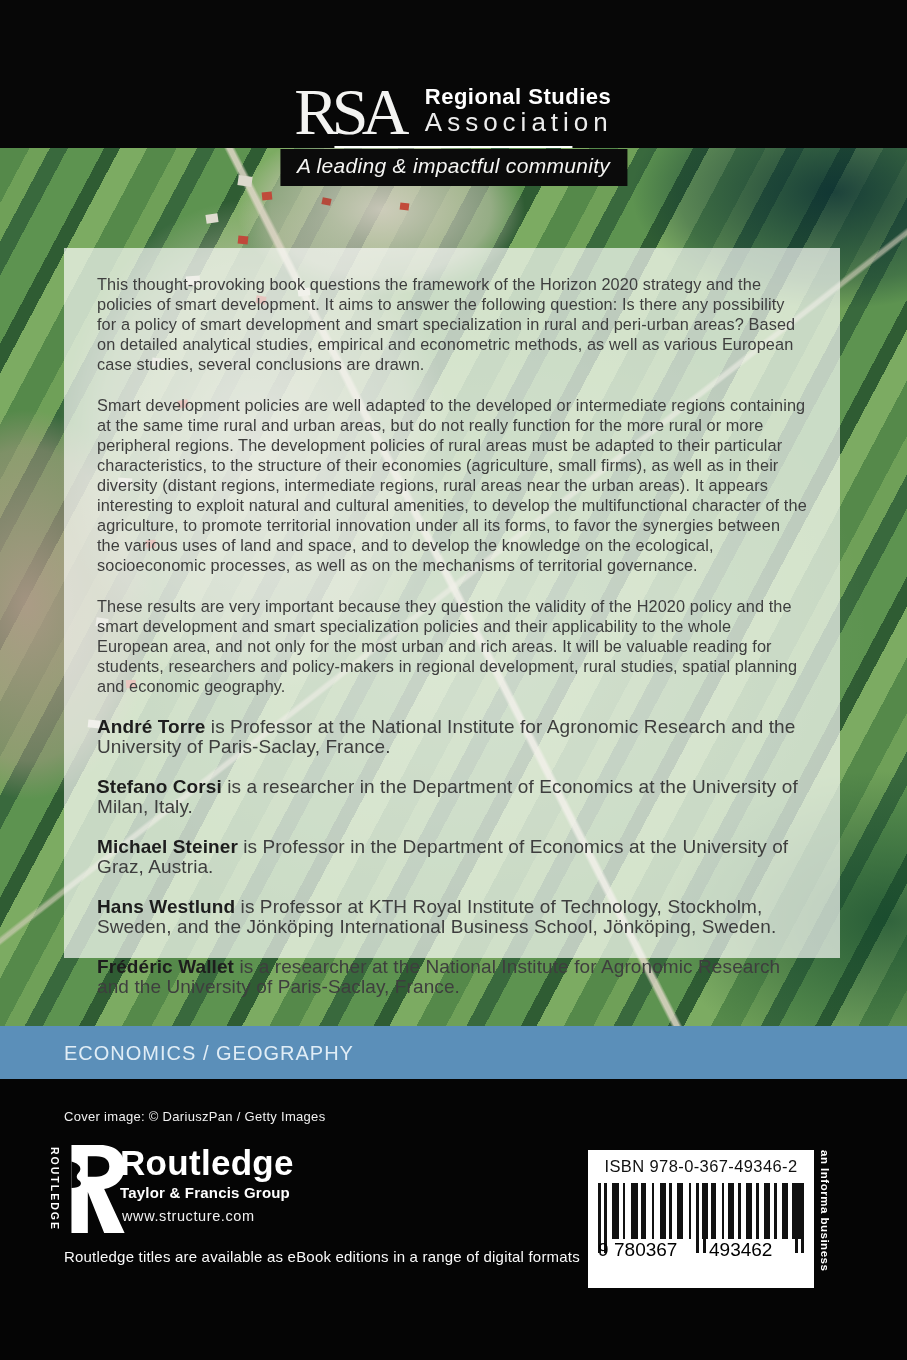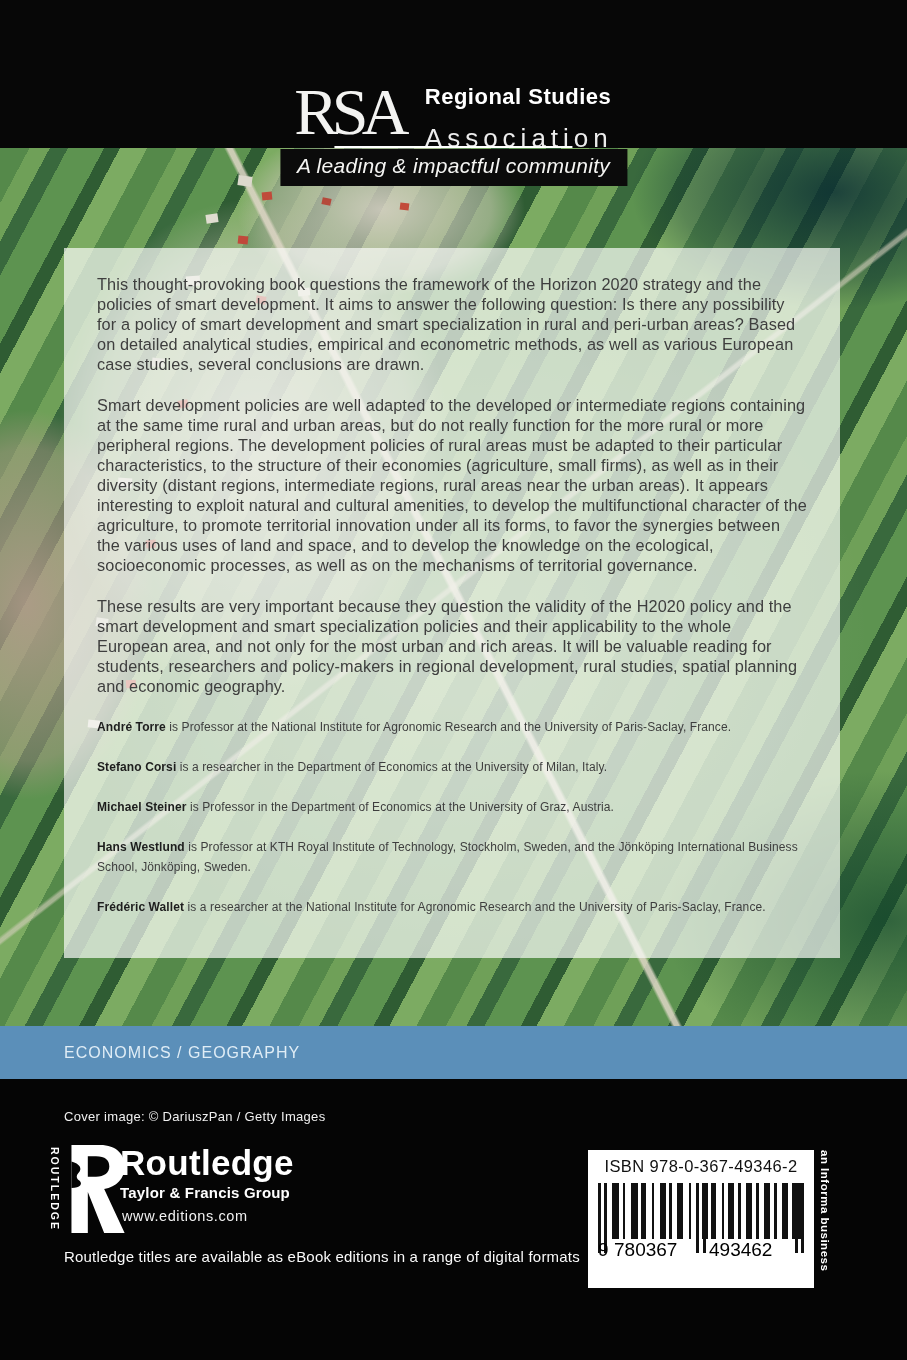--- a/index.html
+++ b/index.html
@@ -6,21 +6,21 @@
   #page{position:relative;width:907px;height:1360px;margin:0 auto;background:#22c55e;
         font-family:"Liberation Sans",sans-serif;overflow:hidden;}
 
   
   .top-band{position:absolute;left:0;top:0;width:907px;height:148px;background:#070707;}
   .rsa-row{position:absolute;left:50%;top:84px;transform:translateX(-50%);
            display:flex;align-items:flex-start;gap:14px;}
   .rsa-acronym{font-family:"Liberation Serif",serif;font-size:66px;line-height:56px;
                letter-spacing:-0.1em;color:#f3f3f1;padding-right:8px;}
   .rsa-name1{font-size:22px;font-weight:bold;color:#fff;letter-spacing:0.5px;line-height:22px;margin-top:2px;}
-  .rsa-name2{font-size:26px;font-weight:300;color:#ececec;letter-spacing:5px;line-height:26px;margin-top:17px;}
+  .rsa-name2{font-size:26px;font-weight:300;color:#ececec;letter-spacing:5px;line-height:26px;margin-top:1px;}
   .tagline-wrap{position:absolute;left:50%;top:146px;transform:translateX(-50%);text-align:center;z-index:5;}
   .rsa-rule{width:238px;height:2px;background:#fff;margin:0 auto;}
   .tagline-box{margin-top:1px;background:#0b0b0b;padding:5px 17px 8px;}
   .tagline{font-style:italic;font-size:21px;color:#f5f5f3;letter-spacing:0.3px;white-space:nowrap;}
 
   
   .photo{position:absolute;left:0;top:148px;width:907px;height:878px;
     background:
       linear-gradient(63deg, transparent 49.55%, rgba(222,214,198,0.85) 49.8% 50.15%, transparent 50.4%),
       linear-gradient(-38deg, transparent 49.7%, rgba(215,208,190,0.6) 49.9% 50.12%, transparent 50.35%),
@@ -32,28 +32,28 @@
       radial-gradient(ellipse 520px 420px at 50% 55%, rgba(235,235,225,0.22), transparent 80%),
       repeating-linear-gradient(118deg, #55894a 0 26px, #6fa058 26px 44px, #39693d 44px 60px,
         #5d9350 60px 92px, #2f5c33 92px 106px, #7cab62 106px 130px);}
   .bld{position:absolute;}
 
   
   .panel{position:absolute;left:64px;top:248px;width:776px;height:710px;
          background:rgba(250,251,248,0.70);border-radius:0;z-index:4;
          padding:26px 33px;box-sizing:border-box;}
   .panel p{margin:0 0 21px;font-size:16.3px;line-height:20px;color:#3e3e3e;letter-spacing:0.1px;}
-  .author{margin:16px 0 20px;font-size:12px;line-height:20px;color:#3e3e3e;letter-spacing:0.1px;}
+  .author{margin:16px 0 20px;font-size:19px;line-height:20px;color:#3e3e3e;letter-spacing:0.1px;}
   .author:last-child{margin-bottom:0;}
   .author-name{font-weight:bold;color:#1d1d1d;}
 
   
   .banner{position:absolute;left:0;top:1026px;width:907px;height:53px;background:#5b8fb9;z-index:6;}
   .banner-label{position:absolute;left:64px;top:50%;transform:translateY(-50%);
-                font-size:16px;color:#e0edf6;letter-spacing:1px;}
+                font-size:20px;color:#e0edf6;letter-spacing:1px;}
 
   
   .bottom{position:absolute;left:0;top:1079px;width:907px;height:281px;background:#050505;z-index:6;}
   .credit{position:absolute;left:64px;top:30px;font-size:13px;color:#f0f0f0;letter-spacing:0.3px;}
 
   .logo-mark{position:absolute;left:48px;top:64px;display:flex;align-items:stretch;gap:3px;height:92px;}
   .logo-vert{writing-mode:vertical-rl;font-size:10.5px;font-weight:bold;color:#fff;
              letter-spacing:2px;line-height:14px;height:92px;text-align:center;}
   .brand{position:absolute;left:120px;top:66px;color:#fff;}
   .brand-name{font-size:35px;font-weight:600;line-height:36px;letter-spacing:0.3px;}
@@ -155,21 +155,21 @@
       <svg width="62" height="92" viewBox="0 0 60 90">
         <path fill="#ffffff" d="M6 2 L34 2 C50 2 58 11 58 23 C58 35 50 43 38 45 L58 88 L38 88 L22 48 L22 88 L6 88 Z"></path>
         <path fill="#050505" d="M22 13 L30 13 C39 13 43 17 43 23 C43 29 38 33 30 33 L22 33 Z"></path>
         <path fill="#050505" d="M6 18 C14 20 17 25 13 29 C10 32 11 35 14 37 C17 40 15 44 6 44 Z"></path>
       </svg>
     </div>
 
     <div class="brand">
       <div class="brand-name">Routledge</div>
       <div class="brand-group">Taylor &amp; Francis Group</div>
-      <div class="brand-site">www.editions.com</div>
+      <div class="brand-site">www.structure.com</div>
     </div>
 
     <div class="ebook-note">Routledge titles are available as eBook editions in a range of digital formats</div>
 
     <div class="barcode-box">
       <div class="isbn-label">ISBN 978-0-367-49346-2</div>
       <div class="bars-wrap">
         <div class="bars"></div>
         <div class="guard g1"></div>
         <div class="guard g2"></div>

